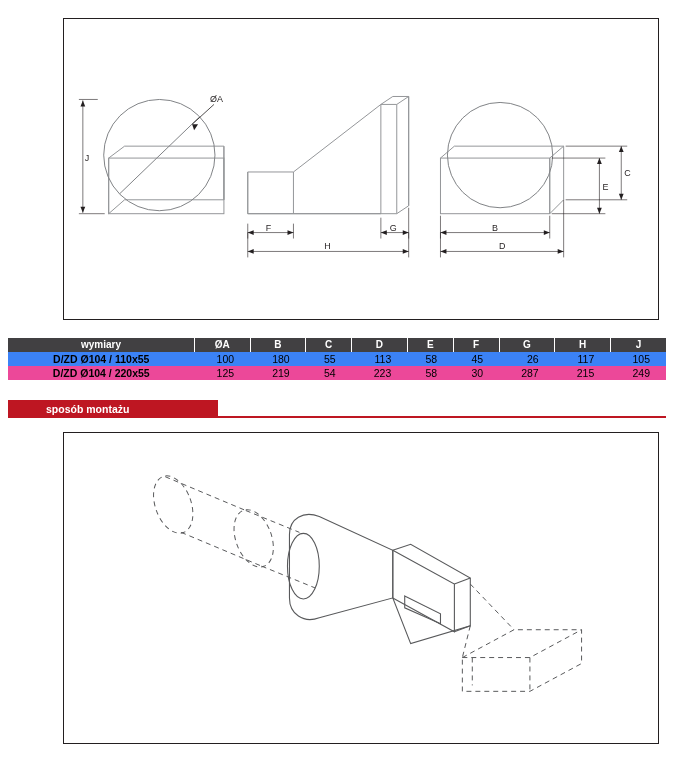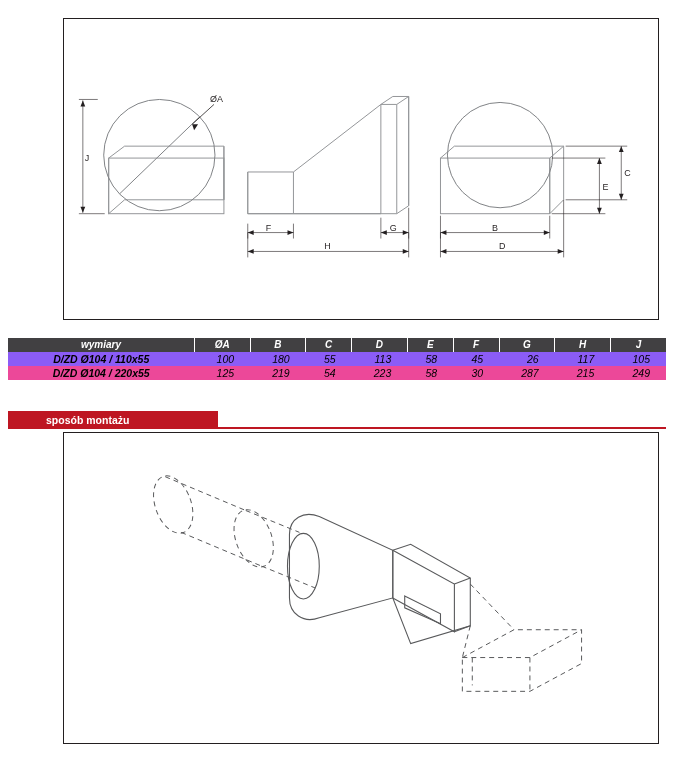--- a/index.html
+++ b/index.html
@@ -58,21 +58,20 @@
     width: 658px;
   }
   table.dims {
     border-collapse: collapse;
     width: 658px;
     font-size: 10px;
   }
   table.dims th, table.dims td {
     padding: 0;
     margin: 0;
-    font-style: italic;
   }
   table.dims thead th {
     background: #414042;
     color: #ffffff;
     font-weight: bold;
     font-size: 10px;
     height: 14px;
     line-height: 14px;
     text-align: center;
     border-right: 1px solid #ffffff;
@@ -81,40 +80,39 @@
   table.dims thead th.firstcol {
     width: 186px;
   }
   table.dims tbody td {
     height: 14px;
     line-height: 14px;
     text-align: right;
     padding-right: 16px;
     font-size: 10.5px;
     color: #000;
-    background: #8b5cf6;
+    background: #3b82f6;
   }
   table.dims tbody tr.alt td {
     background: #ec4899;
   }
   table.dims tbody td.rowlabel {
     text-align: center;
     font-weight: bold;
     padding-right: 0;
     font-size: 10.5px;
   }
 
   
   .section-bar {
     position: absolute;
     left: 8px;
     top: 400px;
     width: 658px;
     height: 18px;
-    margin-top: 11px;
   }
   .section-bar .left-block {
     position: absolute;
     left: 0; top: 0;
     width: 52px; height: 18px;
     background: #be1622;
   }
   .section-bar .right-block {
     position: absolute;
     left: 52px; top: 0;

